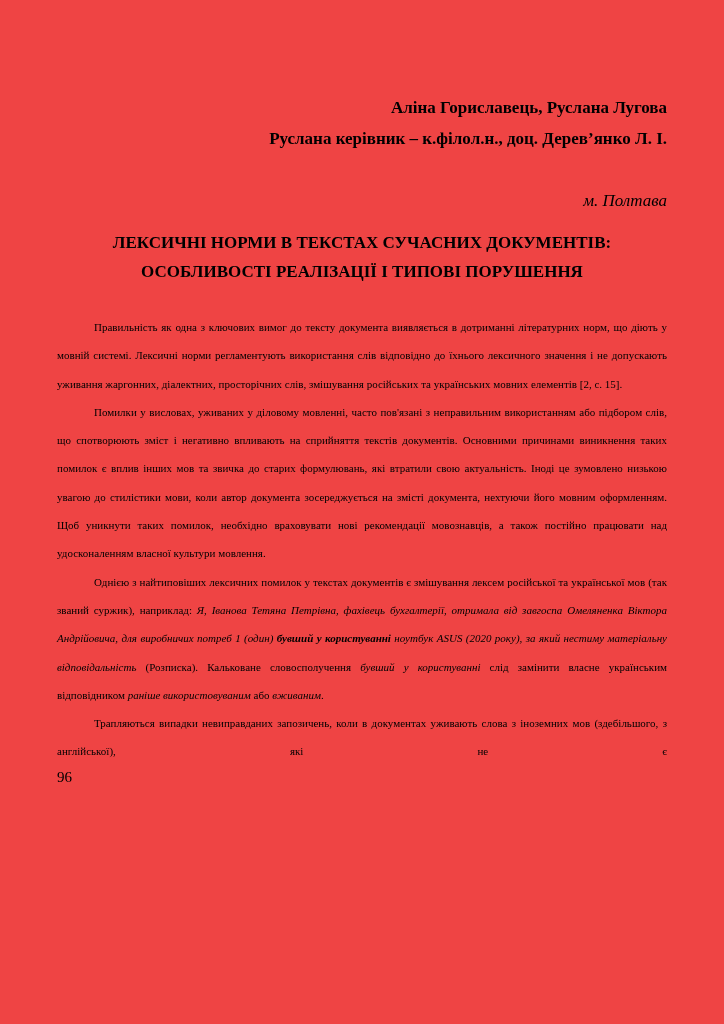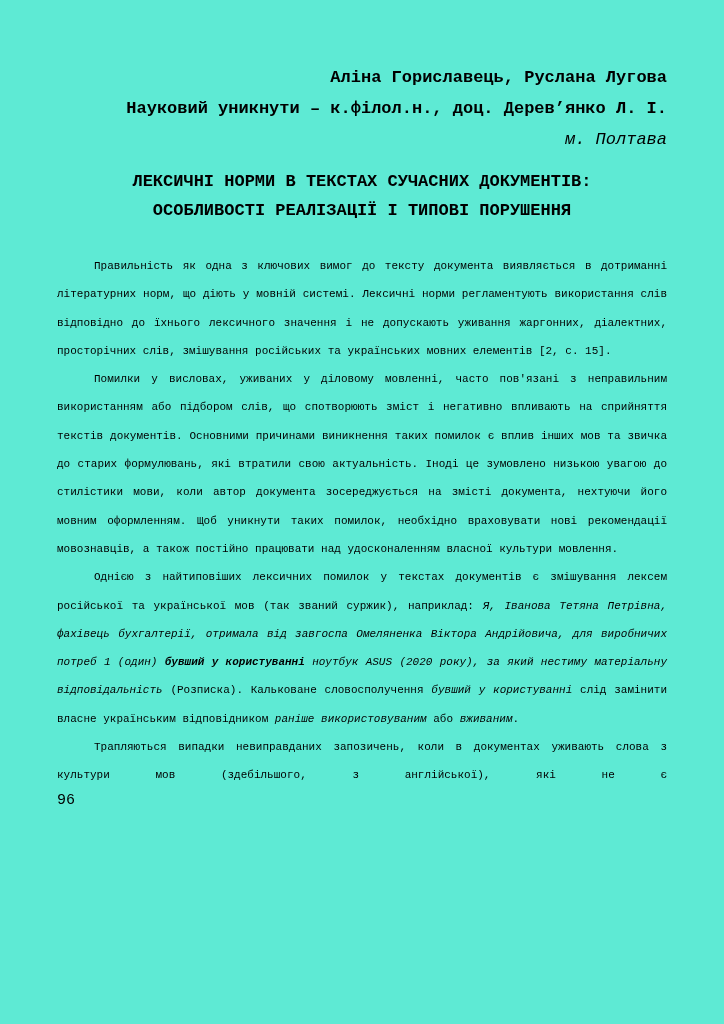--- a/index.html
+++ b/index.html
@@ -11,34 +11,34 @@
     width: 724px;
     height: 1024px;
     font-family: "Liberation Serif", "DejaVu Serif", serif;
     color: #000000;
     overflow: hidden;
   }
   .page {
     box-sizing: border-box;
     width: 724px;
     height: 1024px;
-    padding: 62px 57px 0 57px;
-    background: #5eead4;
-    font-family: Liberation Mono, monospace;
+    padding: 92px 57px 0 57px;
+    background: #ef4444;
   }
   .header-block {
     text-align: right;
     font-size: 17px;
     line-height: 31px;
   }
   .header-bold {
     font-weight: bold;
   }
   .header-city {
     font-style: italic;
+    margin-top: 31px;
   }
   .title {
     margin: 12px 0 27px 0;
     text-align: center;
     font-size: 17px;
     font-weight: bold;
     line-height: 29px;
   }
   .title-line {
     display: block;
@@ -61,32 +61,32 @@
     line-height: 22px;
   }
 </style>
 </head>
 <body>
 
 <div class="page">
 
   <div class="header-block">
     <div class="header-bold">Аліна Гориславець, Руслана Лугова</div>
-    <div class="header-bold">Науковий уникнути – к.філол.н., доц. Дерев’янко Л. І.</div>
+    <div class="header-bold">Руслана керівник – к.філол.н., доц. Дерев’янко Л. І.</div>
     <div class="header-city">м. Полтава</div>
   </div>
 
   <h1 class="title">
     <span class="title-line">ЛЕКСИЧНІ НОРМИ В ТЕКСТАХ СУЧАСНИХ ДОКУМЕНТІВ:</span>
     <span class="title-line">ОСОБЛИВОСТІ РЕАЛІЗАЦІЇ І ТИПОВІ ПОРУШЕННЯ</span>
   </h1>
 
   <p class="body-par">Правильність як одна з ключових вимог до тексту документа виявляється в дотриманні літературних норм, що діють у мовній системі. Лексичні норми регламентують використання слів відповідно до їхнього лексичного значення і не допускають уживання жаргонних, діалектних, просторічних слів, змішування російських та українських мовних елементів [2, с. 15].</p>
 
   <p class="body-par">Помилки у висловах, уживаних у діловому мовленні, часто пов'язані з неправильним використанням або підбором слів, що спотворюють зміст і негативно впливають на сприйняття текстів документів. Основними причинами виникнення таких помилок є вплив інших мов та звичка до старих формулювань, які втратили свою актуальність. Іноді це зумовлено низькою увагою до стилістики мови, коли автор документа зосереджується на змісті документа, нехтуючи його мовним оформленням. Щоб уникнути таких помилок, необхідно враховувати нові рекомендації мовознавців, а також постійно працювати над удосконаленням власної культури мовлення.</p>
 
   <p class="body-par"><span>Однією з найтиповіших лексичних помилок у текстах документів є змішування лексем російської та української мов (так званий суржик), наприклад: </span><span class="it">Я, Іванова Тетяна Петрівна, фахівець бухгалтерії, отримала від завгоспа Омеляненка Віктора Андрійовича, для виробничих потреб 1 (один) </span><span class="bi">бувший у користуванні</span><span class="it"> ноутбук ASUS (2020 року), за який нестиму матеріальну відповідальність </span><span>(Розписка). Кальковане словосполучення </span><span class="it">бувший у користуванні</span><span> слід замінити власне українським відповідником </span><span class="it">раніше використовуваним</span><span> або </span><span class="it">вживаним</span><span>.</span></p>
 
-  <p class="body-par last-line-justified">Трапляються випадки невиправданих запозичень, коли в документах уживають слова з культури мов (здебільшого, з англійської), які не є</p>
+  <p class="body-par last-line-justified">Трапляються випадки невиправданих запозичень, коли в документах уживають слова з іноземних мов (здебільшого, з англійської), які не є</p>
 
   <div class="page-number">96</div>
 
 </div>
 
 </body></html>

